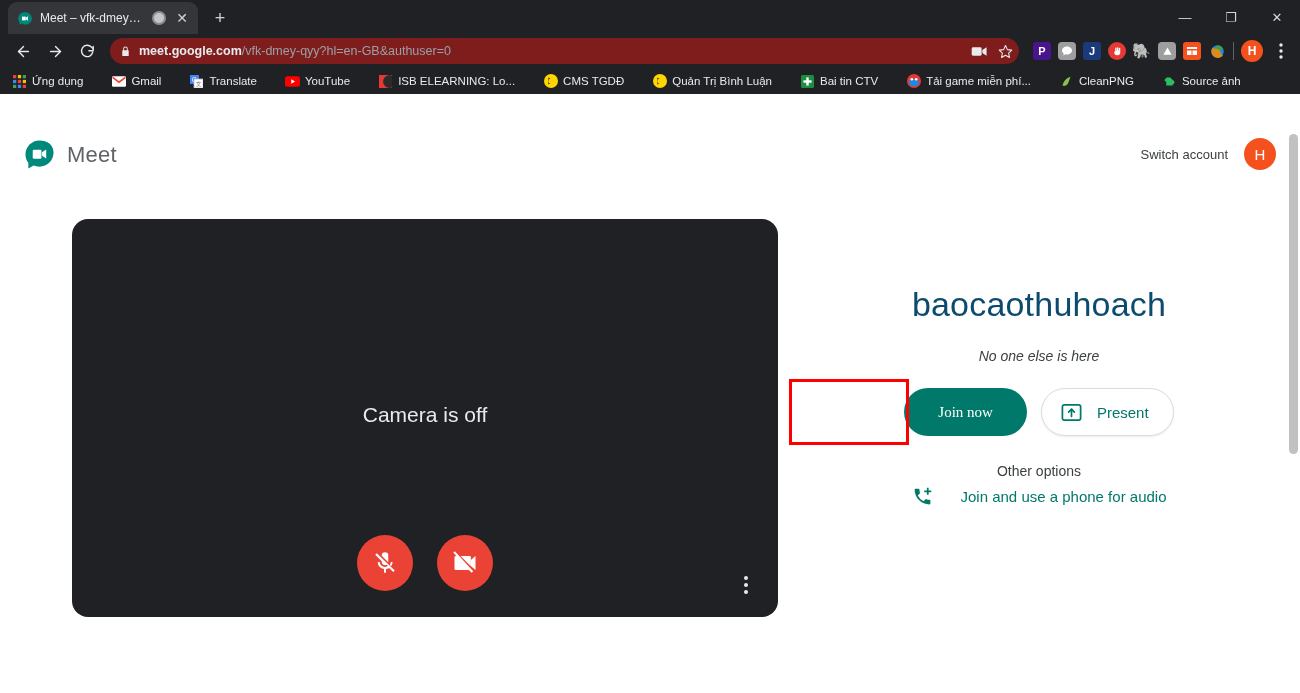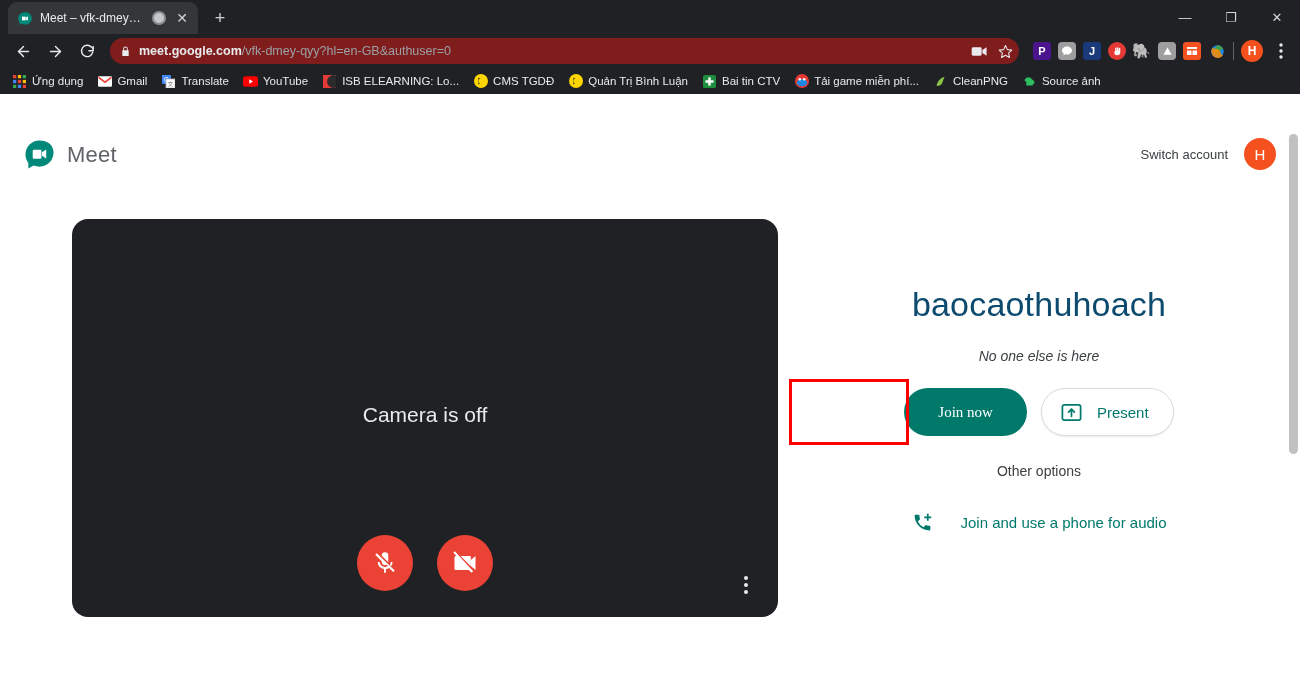--- a/index.html
+++ b/index.html
@@ -89,21 +89,21 @@
     background: #f4511e; color: #fff; font-size: 12px; font-weight: 600;
     display: flex; align-items: center; justify-content: center; cursor: pointer;
   }
   .kebab {
     width: 22px; color: #e8eaed; font-size: 15px; line-height: 1;
     display: flex; align-items: center; justify-content: center; cursor: pointer;
   }
 
   .bookmarks {
     height: 26px; background: #202124;
-    display: flex; align-items: center; padding: 0 6px; gap: 2px;
+    display: flex; align-items: center; padding: 0 6px; gap: 16px;
     position: relative;
   }
   .bm {
     display: flex; align-items: center; gap: 5px;
     padding: 2px 6px; border-radius: 4px; cursor: pointer;
     white-space: nowrap;
   }
   .bm-label { color: #e8eaed; font-size: 11.5px; }
   .bm-ico {
     width: 15px; height: 15px; flex: 0 0 15px;
@@ -196,21 +196,21 @@
   }
   .present-label { font-size: 15px; color: #00796b; font-weight: 500; }
   .highlight-box {
     position: absolute; border: 3px solid #ff0000;
     pointer-events: none;
   }
   .other-options {
     margin-top: 27px; font-size: 14px; color: #3c4043;
   }
   .phone-link {
-    margin-top: 33px; display: flex; align-items: center;
+    margin-top: 7px; display: flex; align-items: center;
     justify-content: center; gap: 28px; cursor: pointer;
   }
   .phone-link span {
     font-size: 15px; color: #00796b; font-weight: 500;
   }
 
   .scrollbar-track {
     position: absolute; right: 0; top: 94px;
     width: 13px; height: 599px; background: #ffffff;
   }

